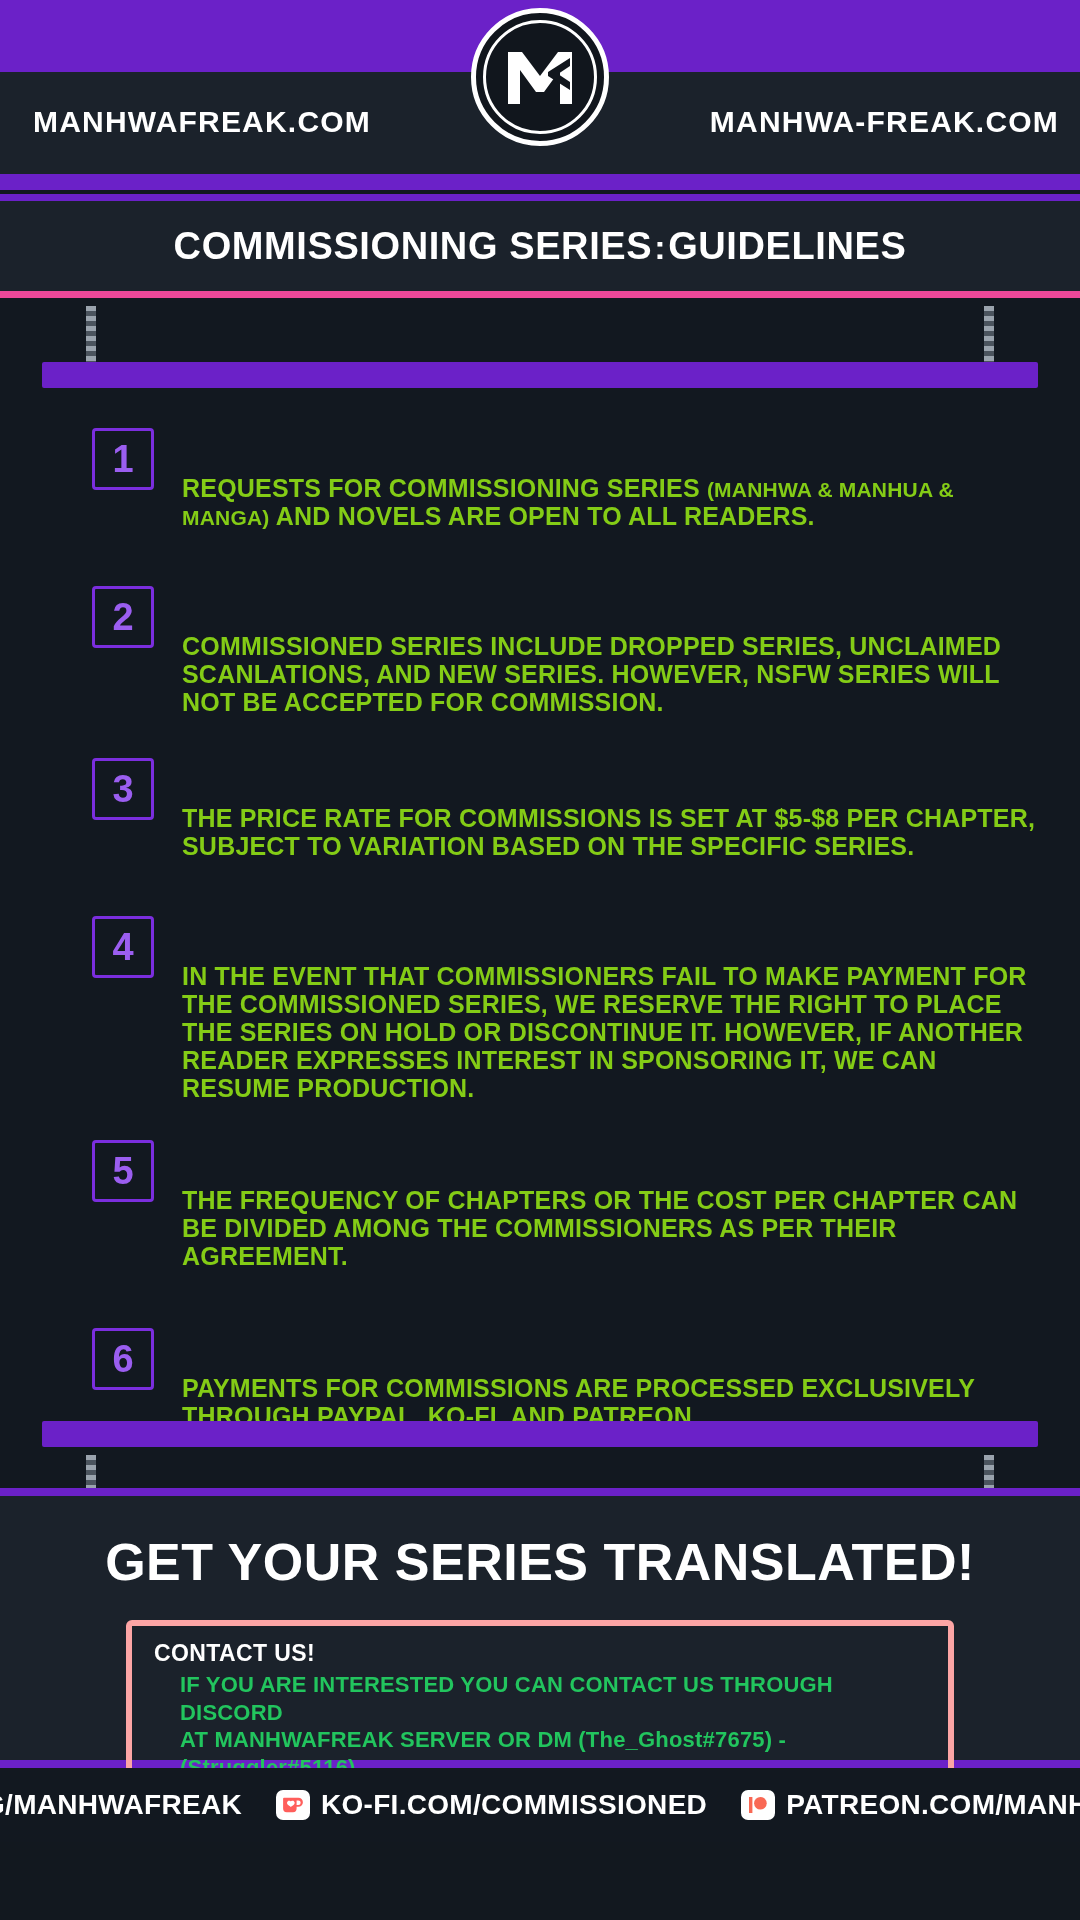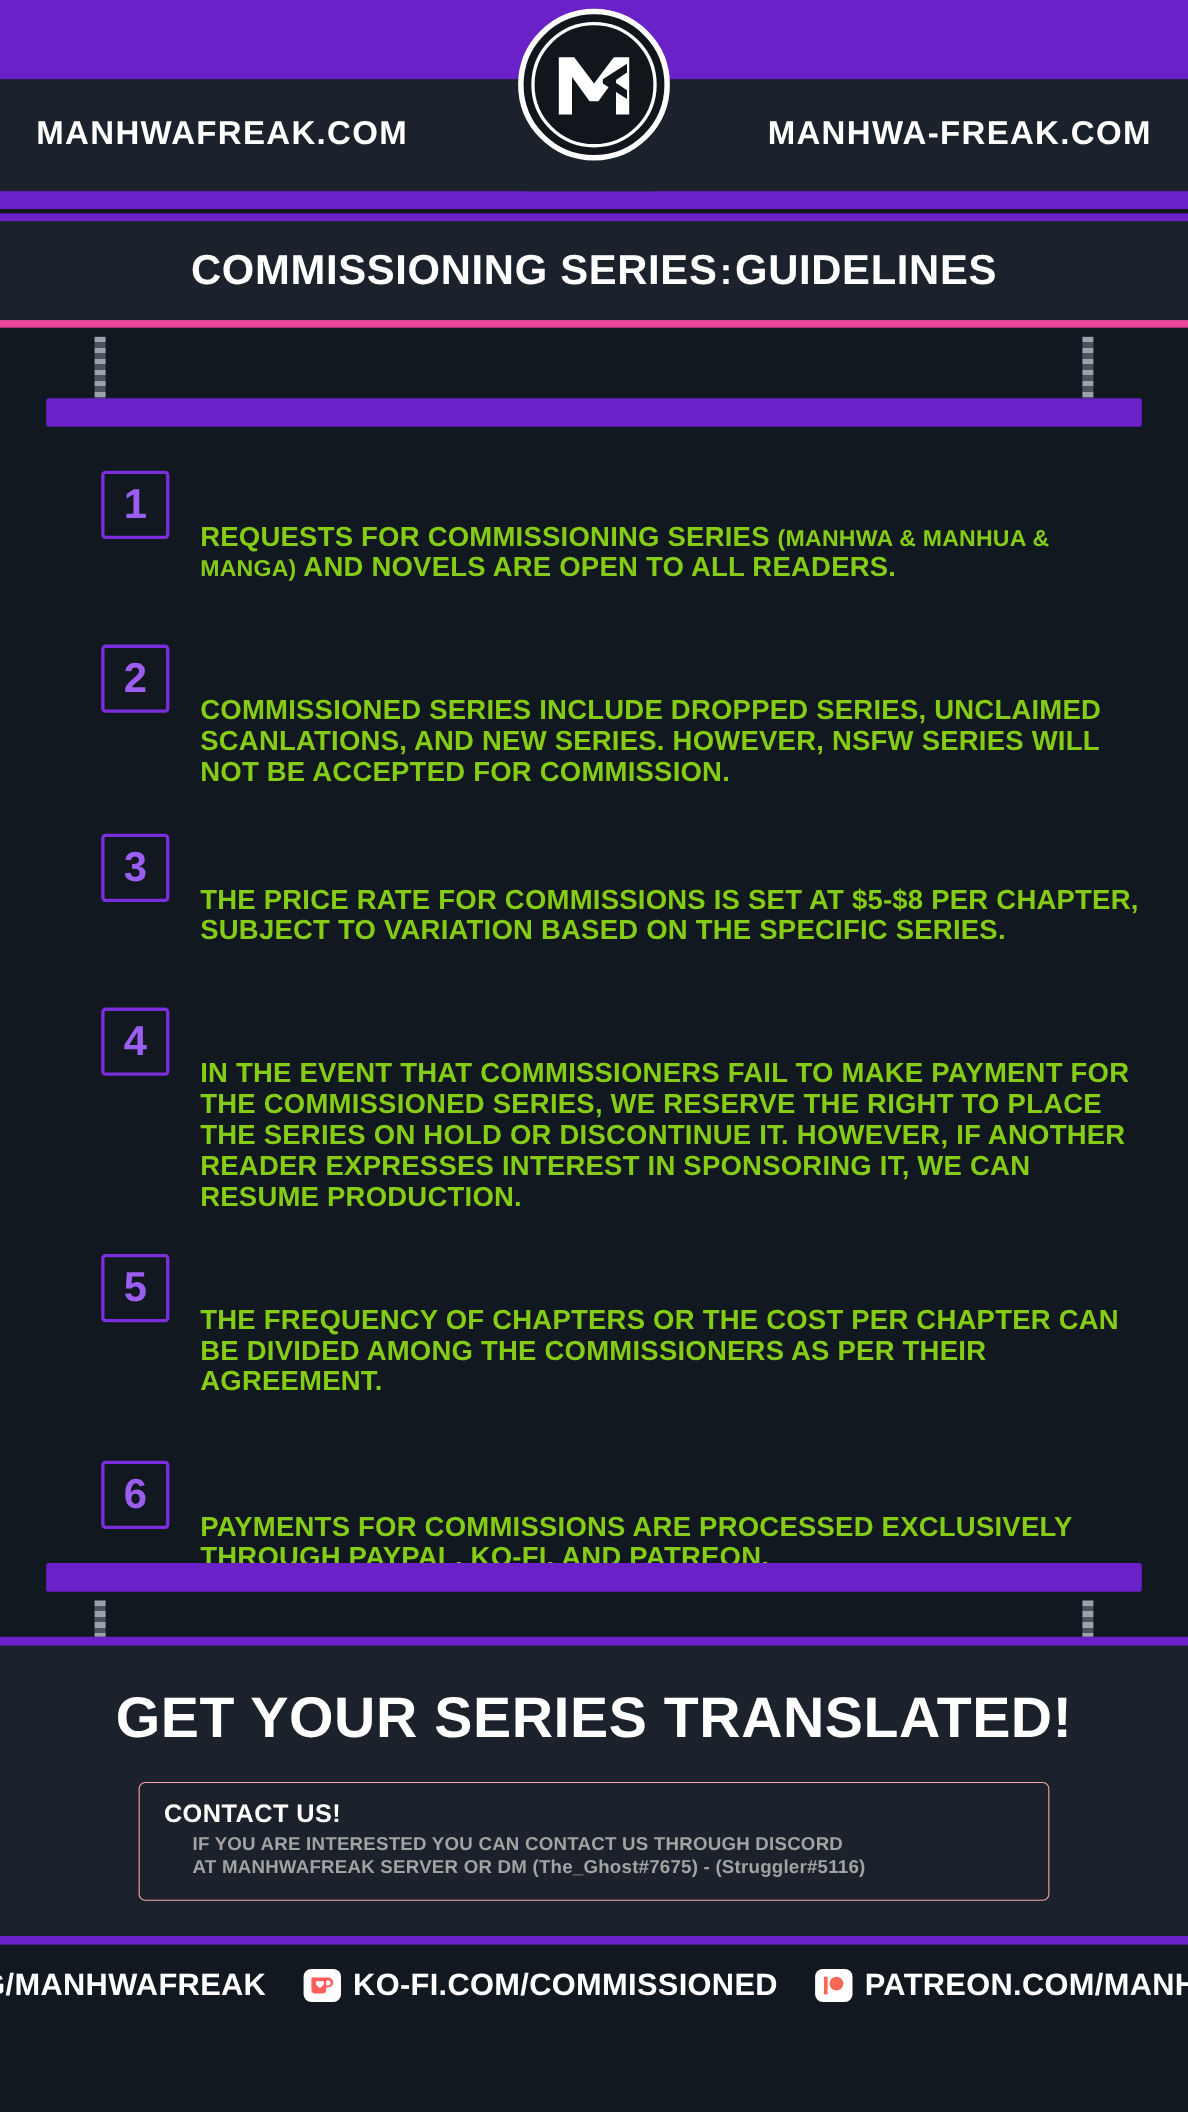--- a/index.html
+++ b/index.html
@@ -47,21 +47,21 @@
     position: absolute;
     top: 122px;
     color: #ffffff;
     font-size: 30px;
     font-weight: 700;
     letter-spacing: 1.2px;
     transform: translateY(-50%);
     white-space: nowrap;
   }
   .site-left { left: 33px; }
-  .site-right { right: 33px; }
+  .site-right { right: 21px; }
 
   .logo-wrap {
     position: absolute;
     left: 50%;
     top: 8px;
     transform: translateX(-50%);
     width: 138px; height: 138px;
     border-radius: 50%;
     background: #11161d;
     border: 5px solid #ffffff;
@@ -199,33 +199,33 @@
   .cta h2 {
     text-align: center;
     color: #ffffff;
     font-size: 52px;
     font-weight: 700;
     letter-spacing: 0.5px;
   }
   .contact-box {
     margin: 28px auto 0;
     width: 828px;
-    border: 1px solid #fca5a5;
+    border: 6px solid #fca5a5;
     border-radius: 6px;
     padding: 14px 22px 18px;
   }
   .contact-title {
     color: #ffffff;
     font-size: 23px;
     font-weight: 700;
     letter-spacing: 0.4px;
   }
   .contact-lines {
-    color: #a3a3a3;
-    font-size: 17px;
+    color: #22c55e;
+    font-size: 22px;
     font-weight: 600;
     line-height: 1.25;
     padding-left: 26px;
     padding-top: 4px;
     letter-spacing: 0.2px;
   }
 
   
   .social {
     position: relative;

